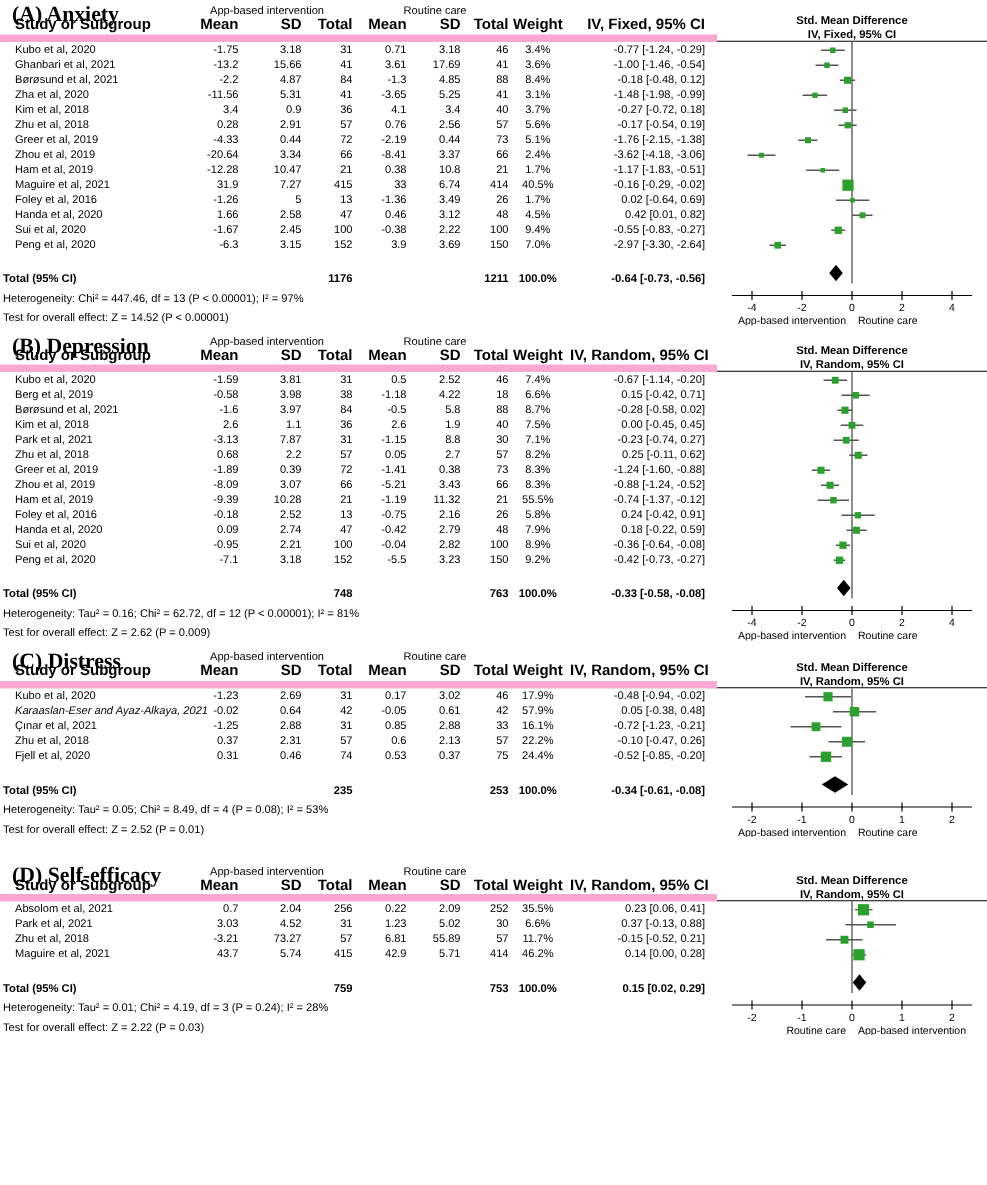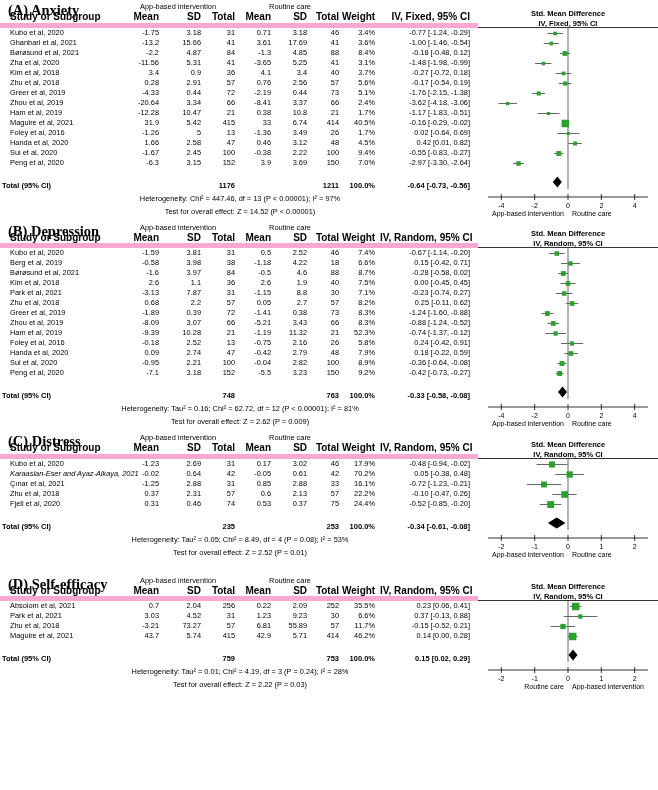--- a/index.html
+++ b/index.html
@@ -8,25 +8,25 @@
   .panel{position:relative;width:658px;}
   .ptitle{font-family:"Liberation Serif",serif;font-weight:bold;font-size:14.5px;
           position:absolute;left:8px;top:0px;letter-spacing:0px;text-align:right;}
   .grid{width:658px;border-collapse:collapse;table-layout:fixed;}
   .grid td,.grid th{font-size:7.4px;line-height:8.6px;padding:0;margin:0;
         white-space:nowrap;font-weight:normal;vertical-align:bottom;height:10px;}
   .grp{font-size:7.6px;font-weight:bold;text-align:center;}
   .hdr td{font-size:10px;font-weight:bold;border-bottom:5px solid #f9a8d4;padding-bottom:0.5px;}
   .study{text-align:left;padding-left:10px !important;}
   .num{text-align:right;padding-right:3px !important;}
-  .wt{text-align:right;padding-right:5px !important;}
+  .wt{text-align:center;padding-right:5px !important;}
   .ci{text-align:right;padding-right:8px !important;}
   .totrow td{font-weight:bold;font-size:7.5px;padding-top:7px !important;height:16px;}
   .totrow td.study{padding-left:2px !important;}
-  .foot{font-size:7.3px;line-height:9.2px;padding-left:2px !important;text-align:center;}
+  .foot{font-size:7.3px;line-height:9.2px;padding-left:2px !important;text-align:left;}
   .plotcell{padding:0 !important;vertical-align:top;}
   svg{display:block;}
   .tiny{font-size:5.6px;font-style:italic;}
 </style>
 </head>
 <body>
 
 <div id="root">
     <div class="panel" style="margin-top:2px">
       <div class="ptitle">(A) Anxiety</div>
@@ -194,21 +194,21 @@
             <td class="num">21</td>
             <td class="num">0.38</td>
             <td class="num">10.8</td>
             <td class="num">21</td>
             <td class="wt">1.7%</td>
             <td class="ci">-1.17 [-1.83, -0.51]</td>
           </tr>
           <tr>
             <td class="study">Maguire et al, 2021</td>
             <td class="num">31.9</td>
-            <td class="num">5.42</td>
+            <td class="num">7.27</td>
             <td class="num">415</td>
             <td class="num">33</td>
             <td class="num">6.74</td>
             <td class="num">414</td>
             <td class="wt">40.5%</td>
             <td class="ci">-0.16 [-0.29, -0.02]</td>
           </tr>
           <tr>
             <td class="study">Foley et al, 2016</td>
             <td class="num">-1.26</td>
@@ -380,21 +380,21 @@
             <td class="num">18</td>
             <td class="wt">6.6%</td>
             <td class="ci">0.15 [-0.42, 0.71]</td>
           </tr>
           <tr>
             <td class="study">Børøsund et al, 2021</td>
             <td class="num">-1.6</td>
             <td class="num">3.97</td>
             <td class="num">84</td>
             <td class="num">-0.5</td>
-            <td class="num">4.6</td>
+            <td class="num">5.8</td>
             <td class="num">88</td>
             <td class="wt">8.7%</td>
             <td class="ci">-0.28 [-0.58, 0.02]</td>
           </tr>
           <tr>
             <td class="study">Kim et al, 2018</td>
             <td class="num">2.6</td>
             <td class="num">1.1</td>
             <td class="num">36</td>
             <td class="num">2.6</td>
@@ -448,21 +448,21 @@
             <td class="ci">-0.88 [-1.24, -0.52]</td>
           </tr>
           <tr>
             <td class="study">Ham et al, 2019</td>
             <td class="num">-9.39</td>
             <td class="num">10.28</td>
             <td class="num">21</td>
             <td class="num">-1.19</td>
             <td class="num">11.32</td>
             <td class="num">21</td>
-            <td class="wt">52.3%</td>
+            <td class="wt">55.5%</td>
             <td class="ci">-0.74 [-1.37, -0.12]</td>
           </tr>
           <tr>
             <td class="study">Foley et al, 2016</td>
             <td class="num">-0.18</td>
             <td class="num">2.52</td>
             <td class="num">13</td>
             <td class="num">-0.75</td>
             <td class="num">2.16</td>
             <td class="num">26</td>
@@ -604,21 +604,21 @@
             <td class="ci">-0.48 [-0.94, -0.02]</td>
           </tr>
           <tr>
             <td class="study tiny">Karaaslan-Eser and Ayaz-Alkaya, 2021</td>
             <td class="num">-0.02</td>
             <td class="num">0.64</td>
             <td class="num">42</td>
             <td class="num">-0.05</td>
             <td class="num">0.61</td>
             <td class="num">42</td>
-            <td class="wt">70.2%</td>
+            <td class="wt">57.9%</td>
             <td class="ci">0.05 [-0.38, 0.48]</td>
           </tr>
           <tr>
             <td class="study">Çınar et al, 2021</td>
             <td class="num">-1.25</td>
             <td class="num">2.88</td>
             <td class="num">31</td>
             <td class="num">0.85</td>
             <td class="num">2.88</td>
             <td class="num">33</td>
@@ -745,21 +745,21 @@
             <td class="num">252</td>
             <td class="wt">35.5%</td>
             <td class="ci">0.23 [0.06, 0.41]</td>
           </tr>
           <tr>
             <td class="study">Park et al, 2021</td>
             <td class="num">3.03</td>
             <td class="num">4.52</td>
             <td class="num">31</td>
             <td class="num">1.23</td>
-            <td class="num">9.23</td>
+            <td class="num">5.02</td>
             <td class="num">30</td>
             <td class="wt">6.6%</td>
             <td class="ci">0.37 [-0.13, 0.88]</td>
           </tr>
           <tr>
             <td class="study">Zhu et al, 2018</td>
             <td class="num">-3.21</td>
             <td class="num">73.27</td>
             <td class="num">57</td>
             <td class="num">6.81</td>

